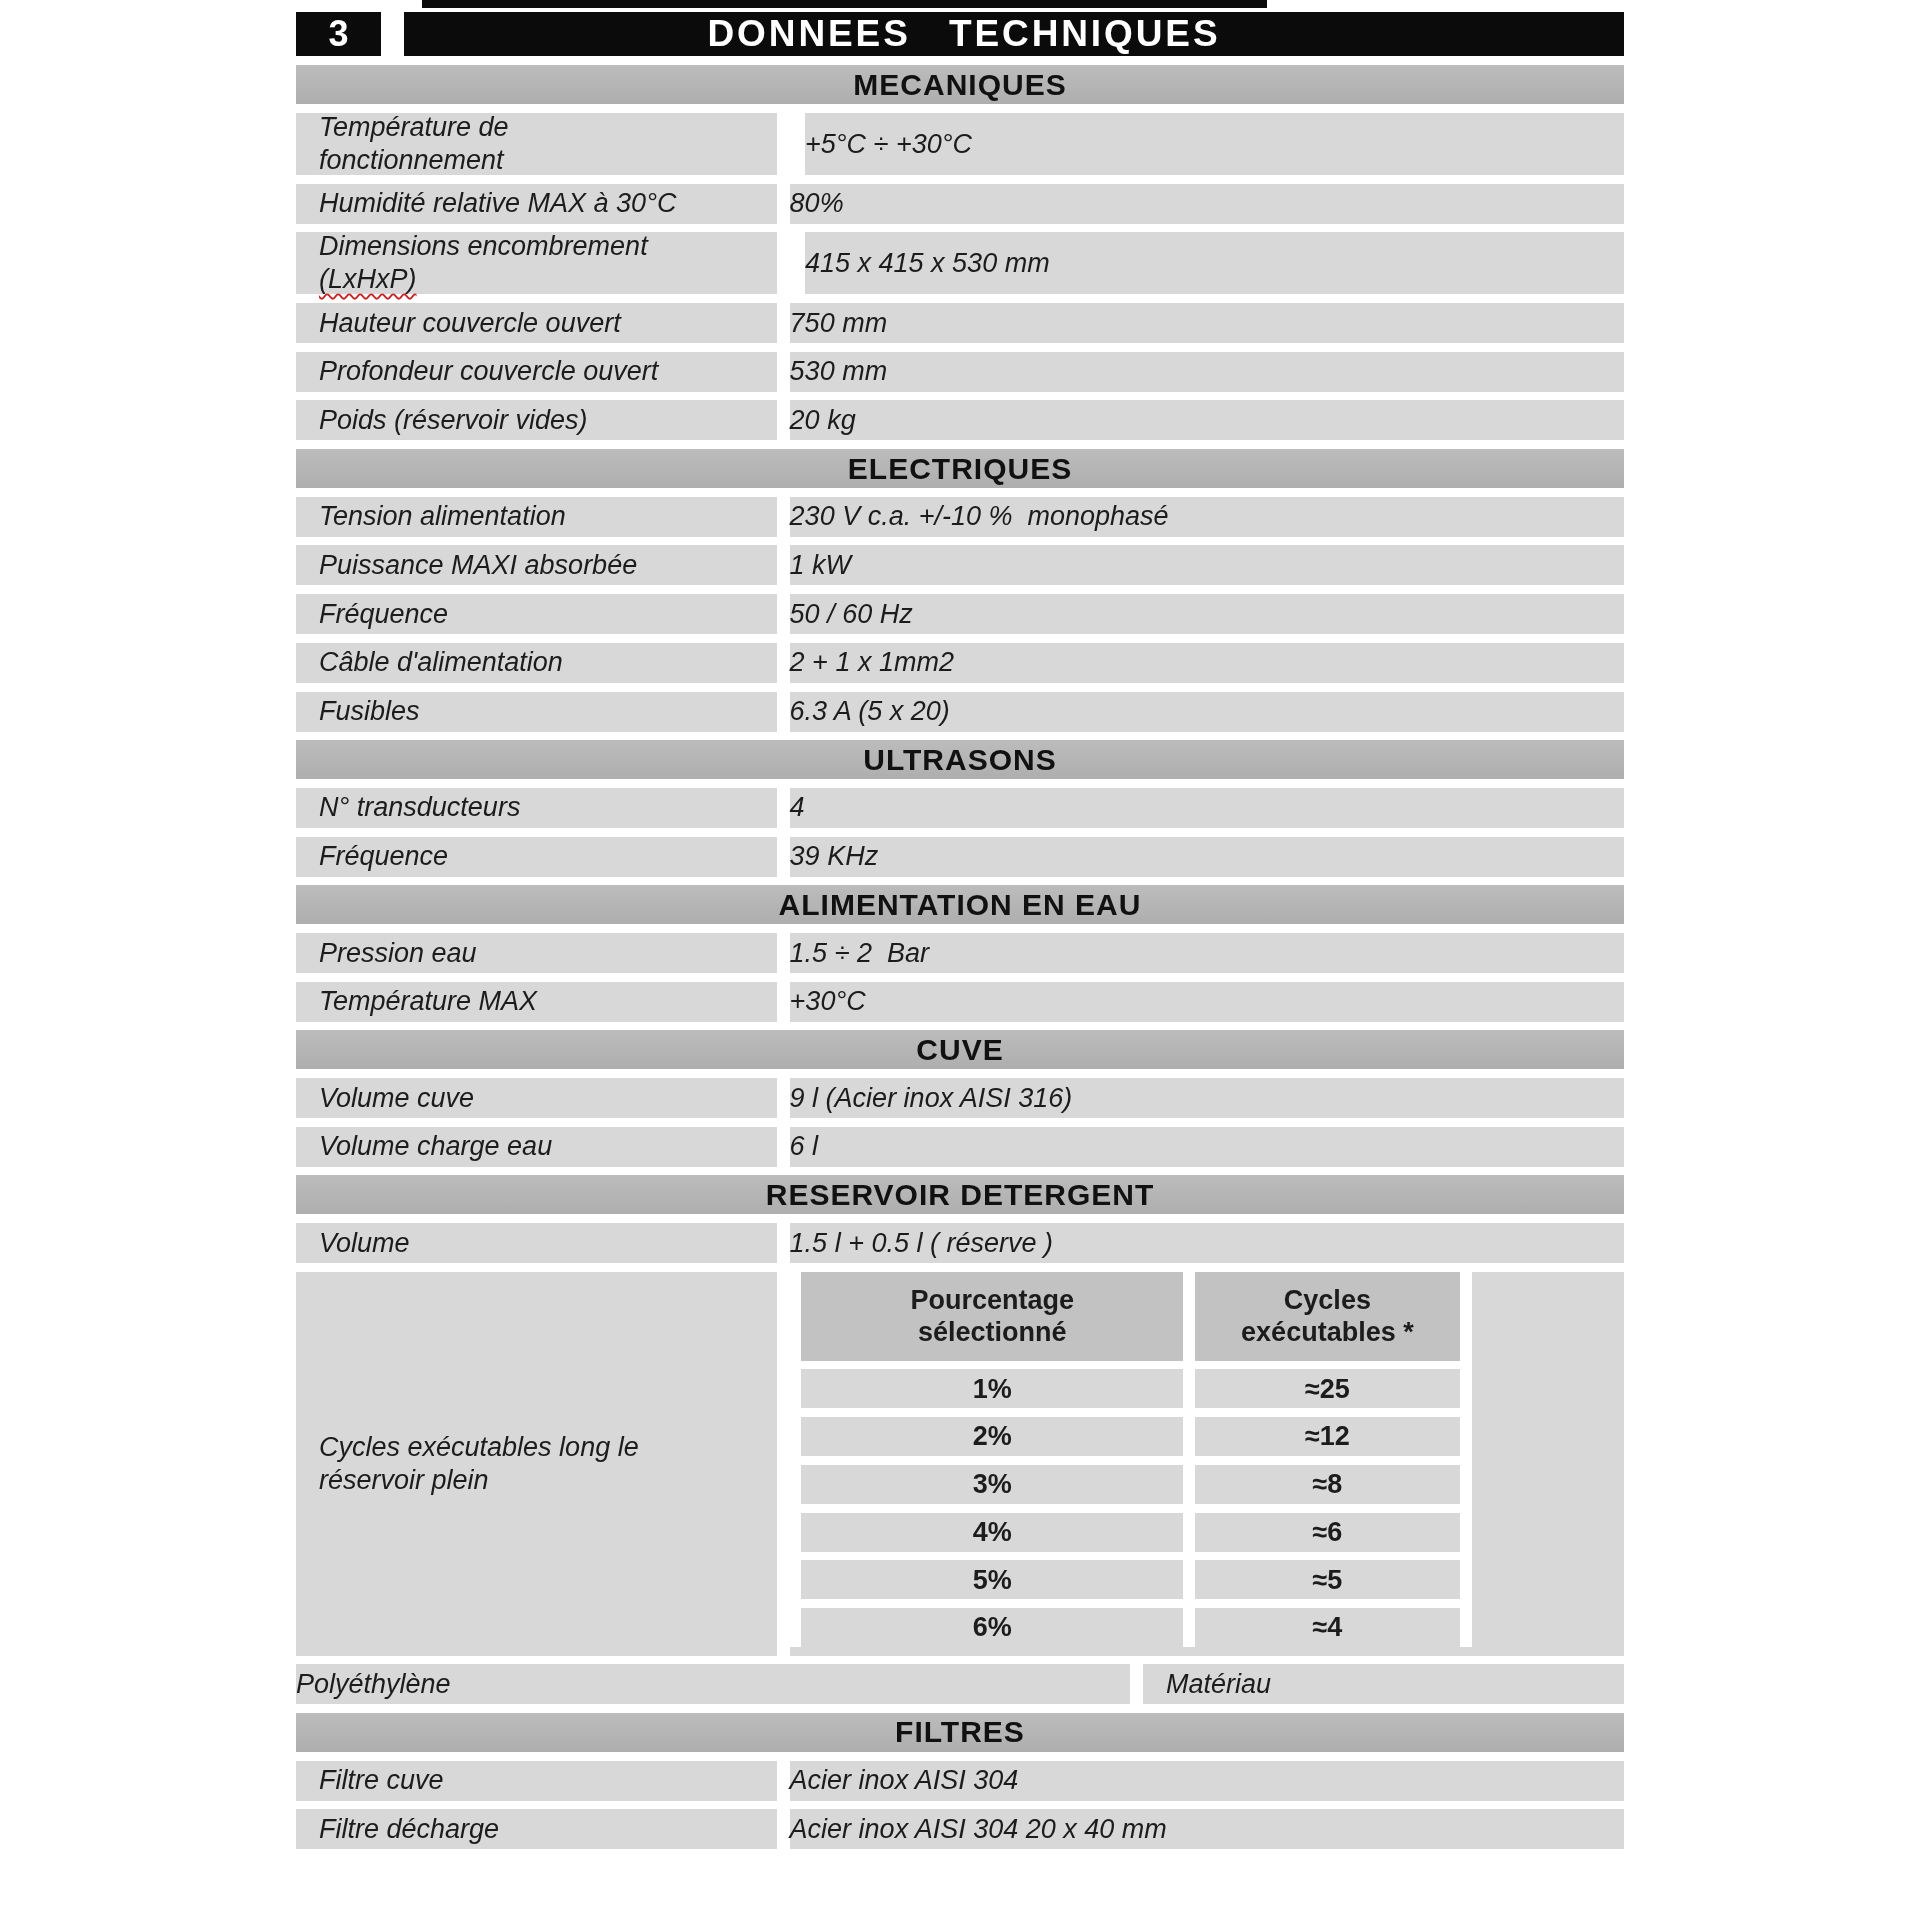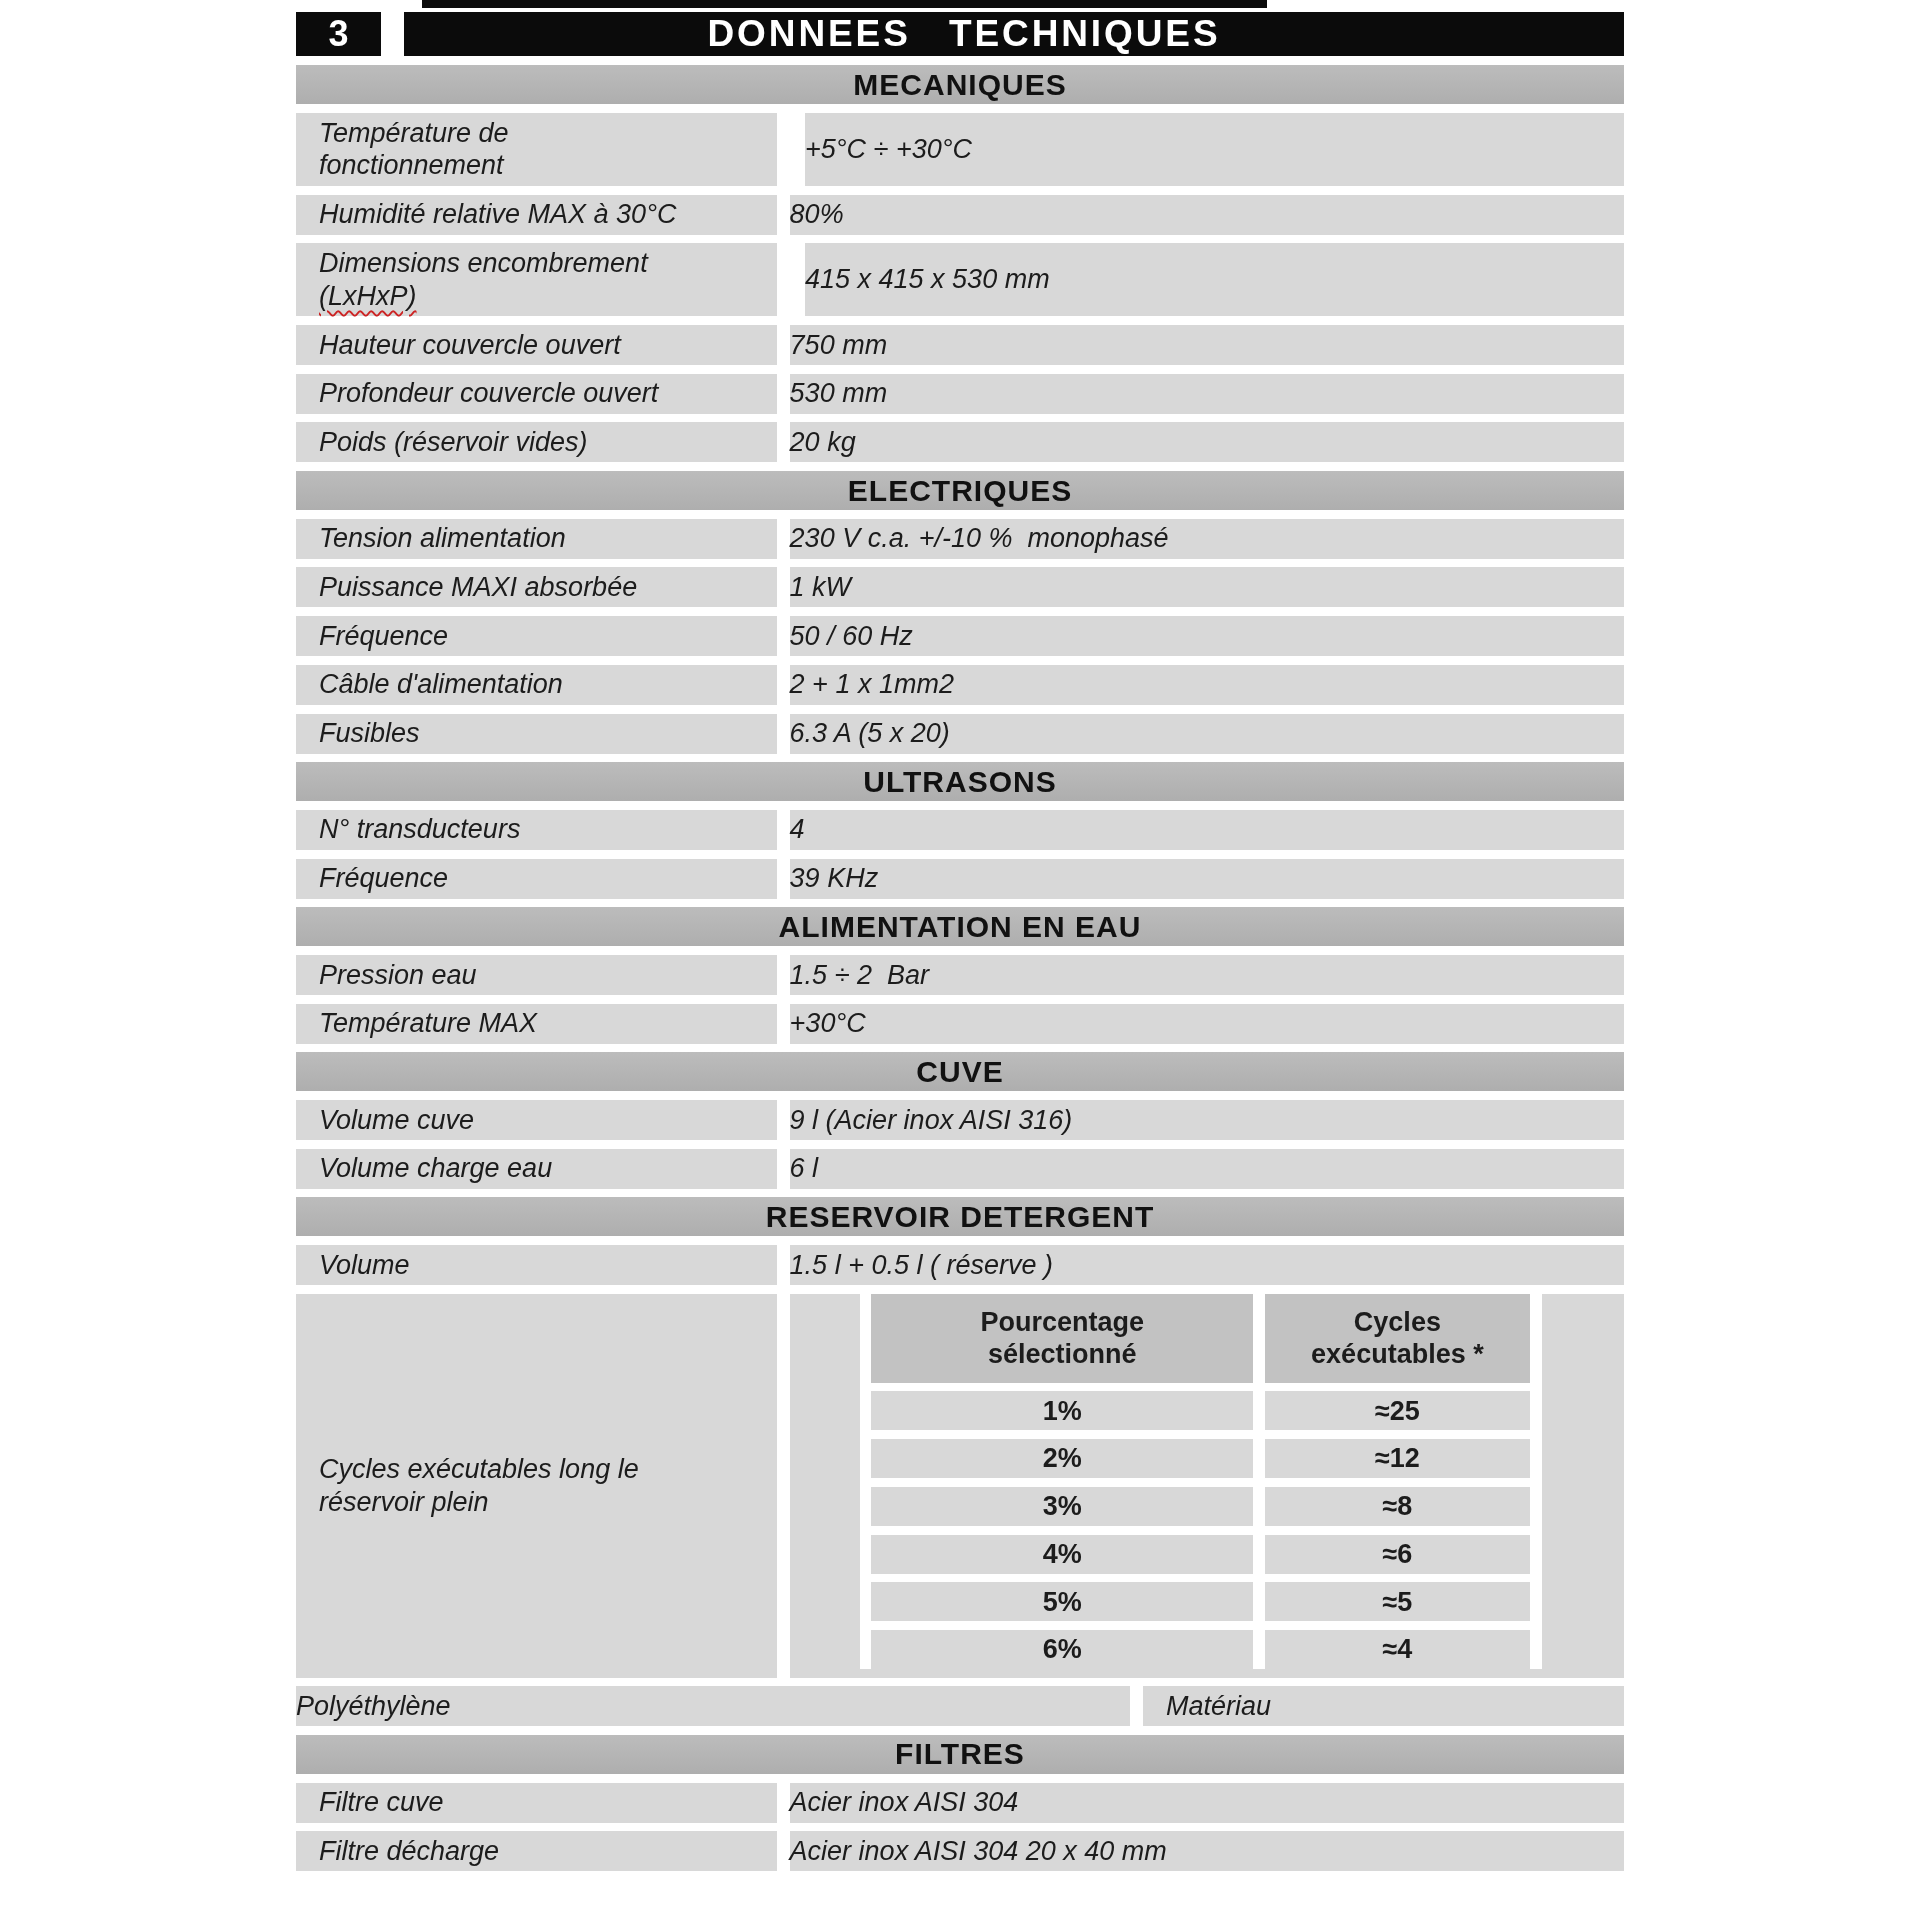--- a/index.html
+++ b/index.html
@@ -75,21 +75,21 @@
     align-items: center;
     justify-content: center;
   }
   .row {
     display: flex;
     gap: 12.6px;
     margin-bottom: 8.7px;
     height: 40px;
     align-items: stretch;
   }
-  .row.tall { height: 73px; gap: 28px; }
+  .row.tall { height: 62px; gap: 28px; }
   .row.big  { height: auto; }
   .cell {
     background: var(--cell-bg, #d8d8d8);
     font-style: italic;
     font-size: 27px;
     line-height: 1.22;
     color: var(--text, #1c1c1c);
     display: flex;
     flex-direction: column;
     justify-content: center;
@@ -104,21 +104,20 @@
     padding-right: 9.7px;
   }
   .value-cell {
     flex: 1;
   }
   .value-cell.nested-host {
     padding: 0;
     display: block;
   }
   .nested-table {
-    margin-left: 70px;
     width: 682px;
     background: #ffffff;
     padding: 0 11.6px;
     box-sizing: border-box;
   }
   .nested-row {
     display: flex;
     gap: 11.6px;
     margin-bottom: 8.7px;
     height: 39px;

